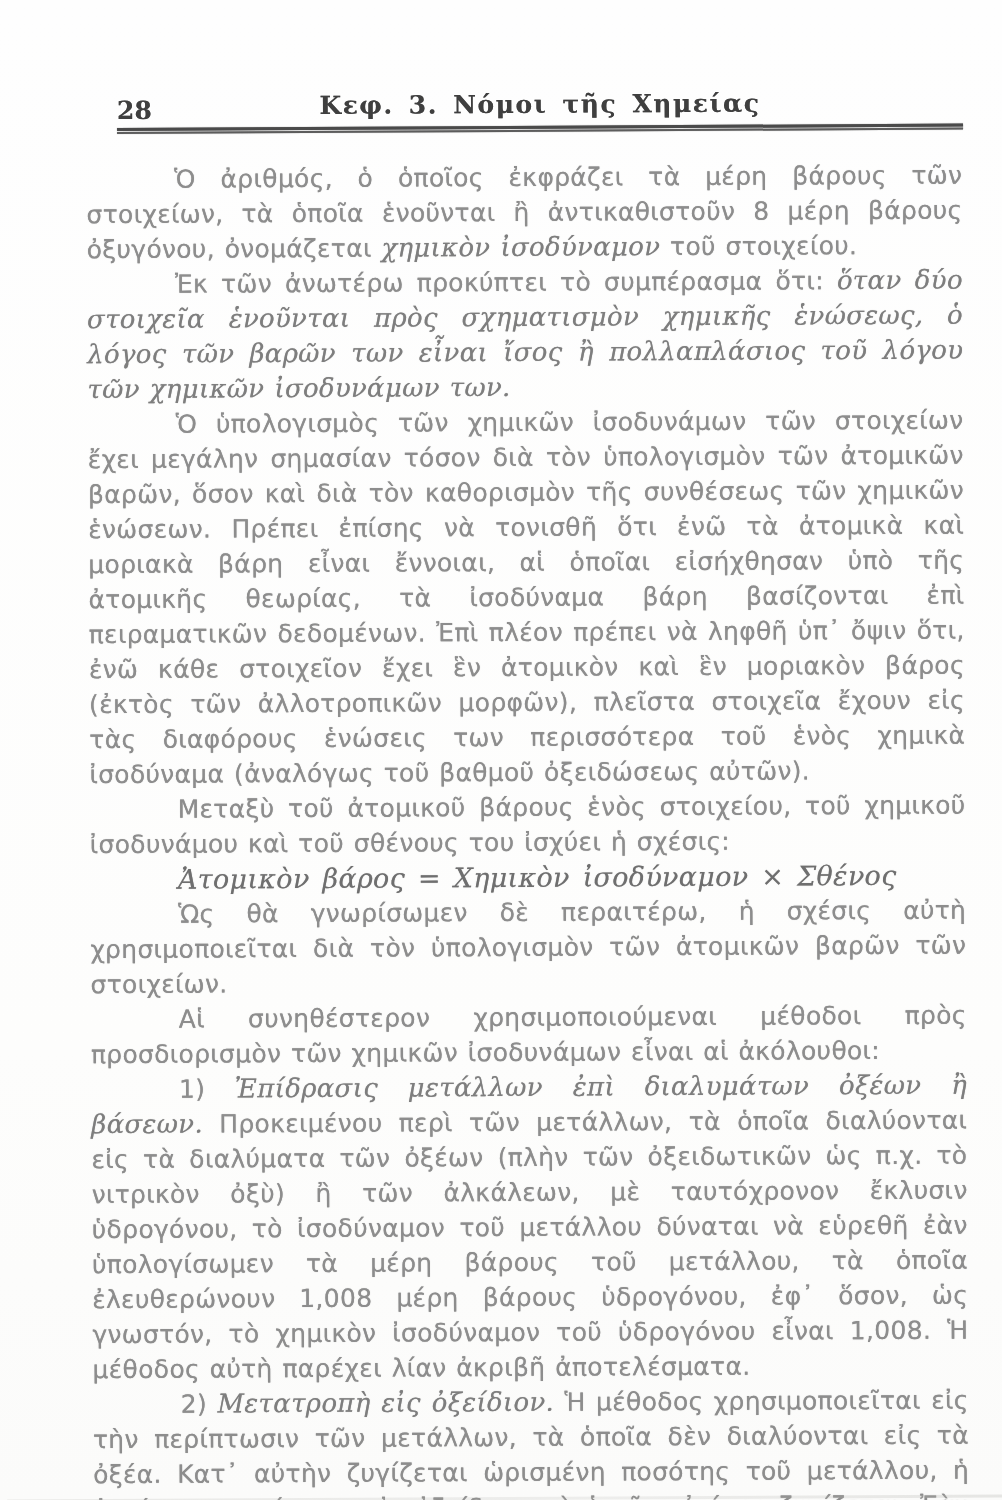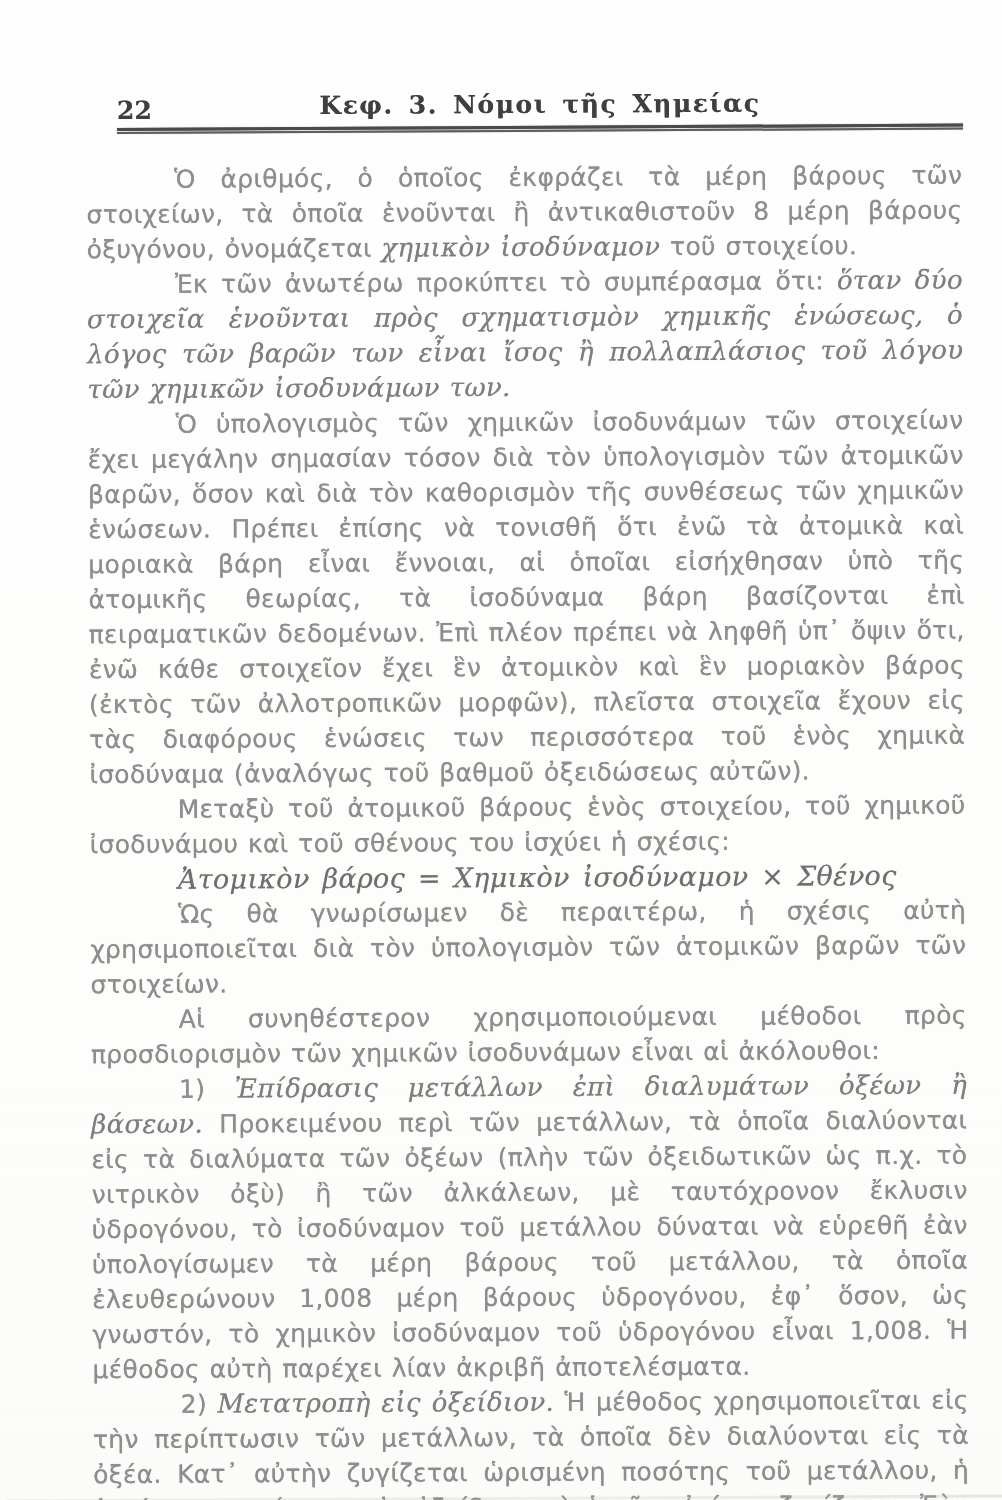--- a/index.html
+++ b/index.html
@@ -94,21 +94,21 @@
     background: linear-gradient(90deg, rgba(180,180,175,.25), rgba(160,160,155,.15) 60%, rgba(180,180,175,.3));
   }
 </style>
 </head>
 <body>
 
 <div class="sheet">
   <div class="tilt">
 
     <div class="running-header">
-      <span class="page-number">22</span>
+      <span class="page-number">28</span>
       <span class="header-title">Κεφ. 3. Νόμοι τῆς Χημείας</span>
     </div>
 
     <div class="header-rule">
       <div class="rule-a"></div>
       <div class="rule-b"></div>
     </div>
 
     <div class="text-column">
 

